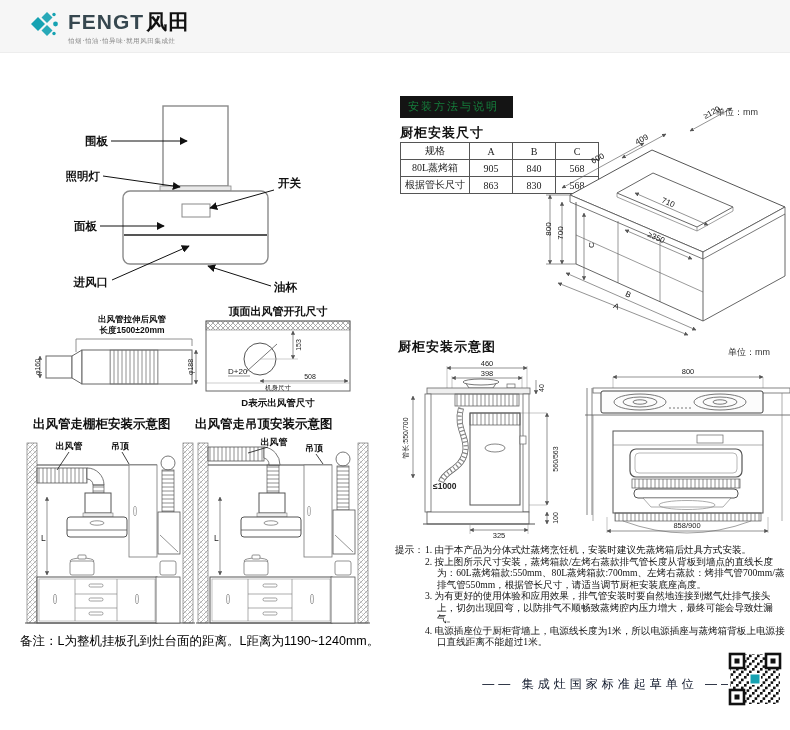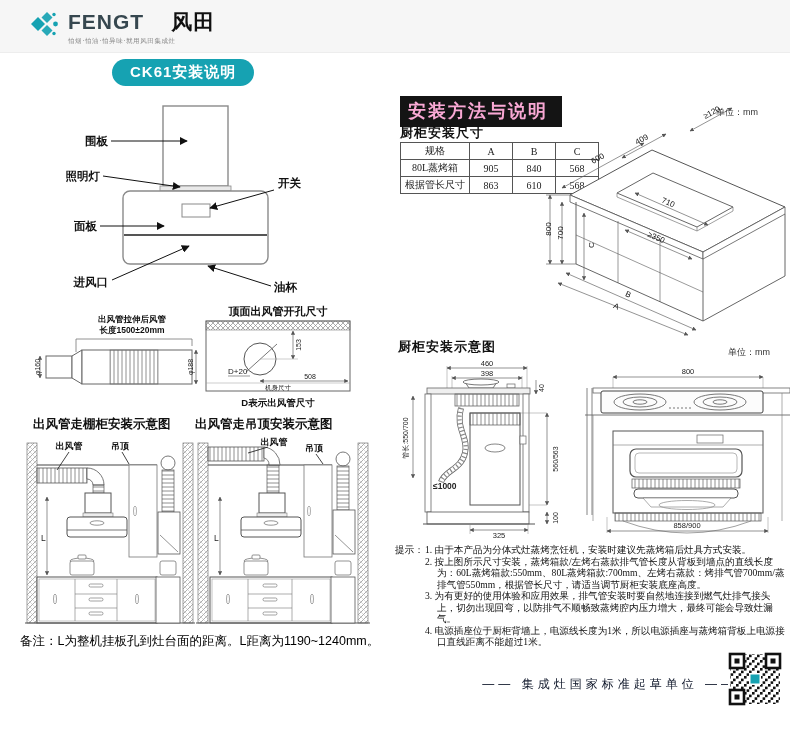--- a/index.html
+++ b/index.html
@@ -2,29 +2,29 @@
 <html><head>
 <meta charset="utf-8">
 <style>
   html,body{margin:0;padding:0;background:#fff;}
   .page{position:relative;width:790px;height:730px;background:#fff;overflow:hidden;
         font-family:"Liberation Sans",sans-serif;color:#111;}
   .abs{position:absolute;}
   .band{left:0;top:0;width:790px;height:52px;background:#f6f6f6;border-bottom:1px solid #ededed;}
   .brand{left:28px;top:8px;display:flex;align-items:flex-start;}
   .brand-texts{margin-left:6px;}
-  .brand-line{display:flex;align-items:baseline;font-weight:bold;font-size:21px;letter-spacing:1px;gap:25px;}
+  .brand-line{display:flex;align-items:baseline;font-weight:bold;font-size:21px;letter-spacing:1px;}
   .brand-en{color:#36474f;}
   .brand-cn{color:#101010;margin-left:2px;}
   .tagline{font-size:6.5px;color:#8a8a8a;letter-spacing:0.6px;margin-top:1px;}
   .badge{left:112px;top:59px;background:#16a2b2;color:#fff;font-weight:bold;font-size:15px;
          padding:4px 18px;border-radius:16px;letter-spacing:1px;}
   .dtitle{font-weight:bold;font-size:12.5px;color:#111;text-align:left;}
   .note{left:20px;top:633px;font-weight:normal;font-size:12.5px;color:#000000;}
-  .sec-title{left:400px;top:96px;background:#141414;color:#f9a8d4;font-weight:bold;font-size:18px;
+  .sec-title{left:400px;top:96px;background:#141414;color:#15803d;font-weight:normal;font-size:11px;
              padding:3px 14px 4px 8px;letter-spacing:2px;}
   .sub-title{font-weight:bold;font-size:13px;letter-spacing:1px;}
   .unit{font-size:9px;color:#333;}
   table.dims{border-collapse:collapse;font-family:"Liberation Serif",serif;font-size:10px;color:#222;}
   table.dims td,table.dims th{border:1px solid #555;text-align:center;padding:1px 4px;font-weight:normal;margin-left:40px;}
   table.dims th{padding:1px 6px;}
   .col-spec{width:56px;} .col-n{width:30px;}
   .tips{left:395px;top:544px;width:394px;font-family:"Liberation Serif",serif;font-size:9.6px;
         line-height:1.2;color:#111;padding-left:30px;box-sizing:border-box;}
   .tips-label{position:absolute;left:0;top:0;}
@@ -82,21 +82,20 @@
     </svg>
     <div class="brand-texts">
       <div class="brand-line">
         <span class="brand-en">FENGT</span>
         <span class="brand-cn">风田</span>
       </div>
       <div class="tagline">怕烟·怕油·怕异味·就用风田集成灶</div>
     </div>
   </div>
 
-  <div class="abs badge">CK61安装说明</div>
 
   <svg class="abs" style="left:60px;top:98px" width="300" height="200" viewBox="0 0 300 200">
     <rect x="103" y="8" width="65" height="80" fill="#fff" stroke="#8a8a8a" stroke-width="1.4"></rect>
     <rect x="100" y="88" width="71" height="5" fill="#e9e9e9" stroke="#8a8a8a" stroke-width="0.8"></rect>
     <rect x="63" y="93" width="145" height="73" rx="7" fill="#fff" stroke="#8a8a8a" stroke-width="1.4"></rect>
     <rect x="122" y="106" width="28" height="13" fill="#fff" stroke="#8a8a8a" stroke-width="1"></rect>
     <line x1="64" y1="137" x2="207" y2="137" stroke="#555" stroke-width="2"></line>
     <g font-size="11.5" font-weight="bold">
       <text x="48" y="47" text-anchor="end">围板</text>
       <text x="40" y="82" text-anchor="end">照明灯</text>
@@ -258,21 +257,21 @@
     </tr>
     <tr>
       <td>80L蒸烤箱</td>
       <td>905</td>
       <td>840</td>
       <td>568</td>
     </tr>
     <tr>
       <td>根据管长尺寸</td>
       <td>863</td>
-      <td>610</td>
+      <td>830</td>
       <td>568</td>
     </tr>
   </tbody>
     </table>
 
   <svg class="abs" style="left:540px;top:95px" width="250" height="242" viewBox="0 0 250 242">
     <g fill="#fff" stroke="#555" stroke-width="1">
       <polygon points="30,100 112,55 245,112 163,157"></polygon>
       <polygon points="30,100 163,157 163,164 30,107" stroke-width="0.8"></polygon>
       <polygon points="163,157 245,112 245,119 163,164" stroke-width="0.8"></polygon>

